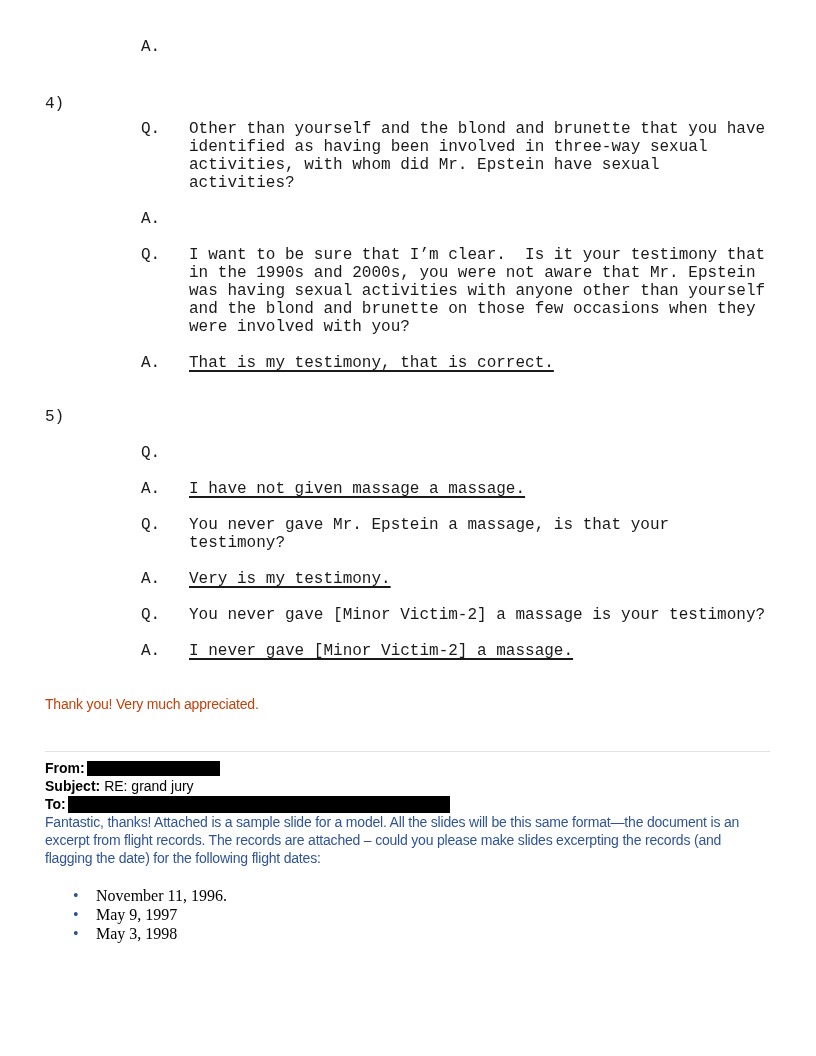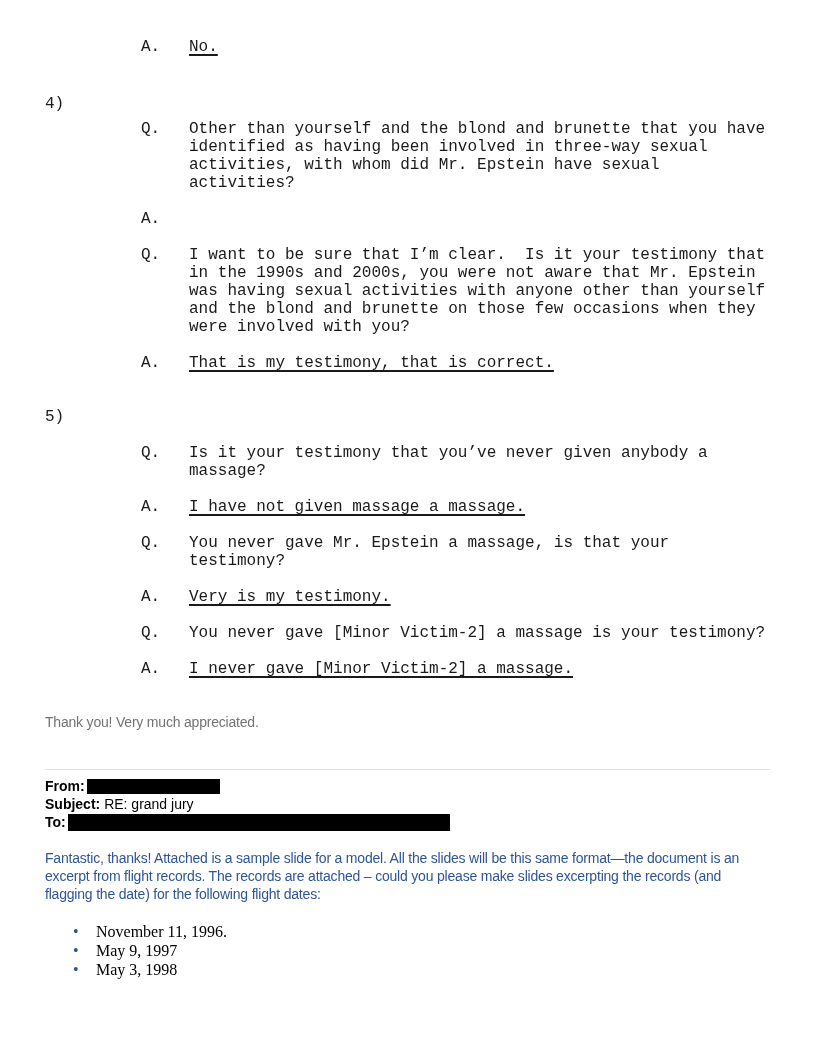--- a/index.html
+++ b/index.html
@@ -49,21 +49,21 @@
   
   .email {
     padding: 0 46px 0 45px;
     font-family: "Liberation Sans", sans-serif;
     font-size: 14px;
     line-height: 18px;
     color: #000000;
   }
   .email-closing {
     margin-top: 35px;
-    color: #737373;
+    color: #c2410c;
     letter-spacing: -0.2px;
   }
   .divider {
     margin-top: 38px;
     border: 0;
     border-top: 1px solid #e1e1e1;
     height: 0;
   }
   .email-header { margin-top: 2px; }
   .hdr-line { line-height: 18px; }
@@ -71,21 +71,20 @@
   .redaction {
     display: inline-block;
     background: #000000;
     vertical-align: middle;
     margin-left: 2px;
     margin-top: -2px;
   }
   .redaction.from-bar { width: 133px; height: 15px; }
   .redaction.to-bar   { width: 382px; height: 17px; }
   .email-body {
-    margin-top: 18px;
     color: #2F5496;
     width: 725px;
     letter-spacing: -0.2px;
   }
   .flight-dates {
     list-style: none;
     margin: 19px 0 0 0;
     padding: 0 0 0 28px;
     font-family: "Liberation Serif", serif;
     font-size: 16px;
@@ -105,21 +104,20 @@
 </style>
 </head>
 <body>
 
 <div class="page">
 
   <div class="transcript">
 
     <div class="qa-row answer">
       <span class="qa-label">A.</span>
-      <span class="qa-text">No.</span>
     </div>
 
     <div class="marker mt39">4)</div>
 
     <div class="qa-row question mt7">
       <span class="qa-label">Q.</span>
       <span class="qa-text">Other than yourself and the blond and brunette that you have identified as having been involved in three-way sexual activities, with whom did Mr. Epstein have sexual activities?</span>
     </div>
 
     <div class="qa-row answer mt18">
@@ -133,21 +131,20 @@
 
     <div class="qa-row answer mt18">
       <span class="qa-label">A.</span>
       <span class="qa-text">That is my testimony, that is correct.</span>
     </div>
 
     <div class="marker mt36">5)</div>
 
     <div class="qa-row question mt18">
       <span class="qa-label">Q.</span>
-      <span class="qa-text">Is it your testimony that you’ve never given anybody a massage?</span>
     </div>
 
     <div class="qa-row answer mt18">
       <span class="qa-label">A.</span>
       <span class="qa-text">I have not given massage a massage.</span>
     </div>
 
     <div class="qa-row question mt18">
       <span class="qa-label">Q.</span>
       <span class="qa-text">You never gave Mr. Epstein a massage, is that your testimony?</span>

